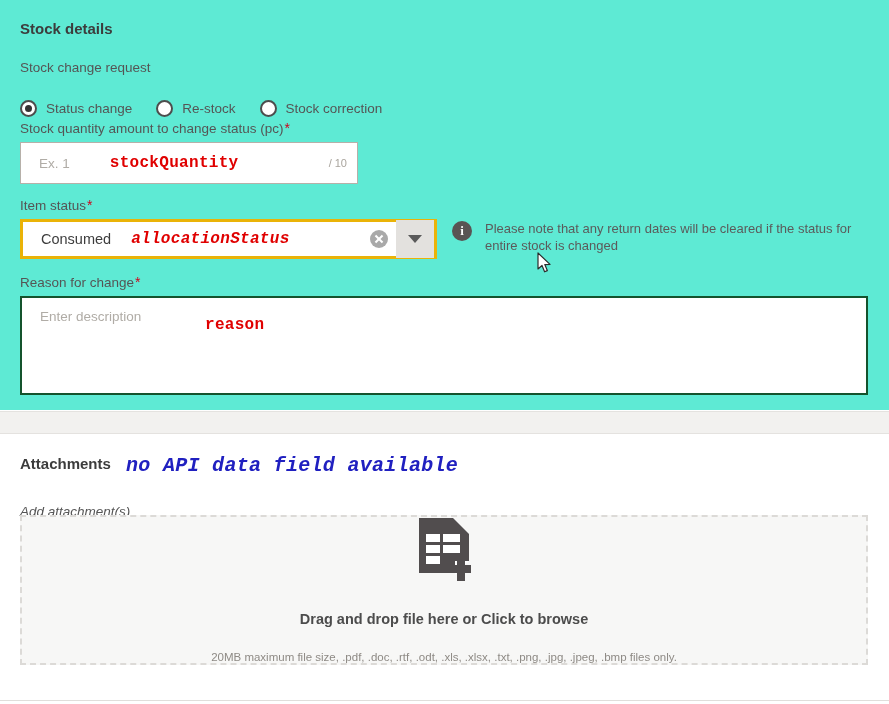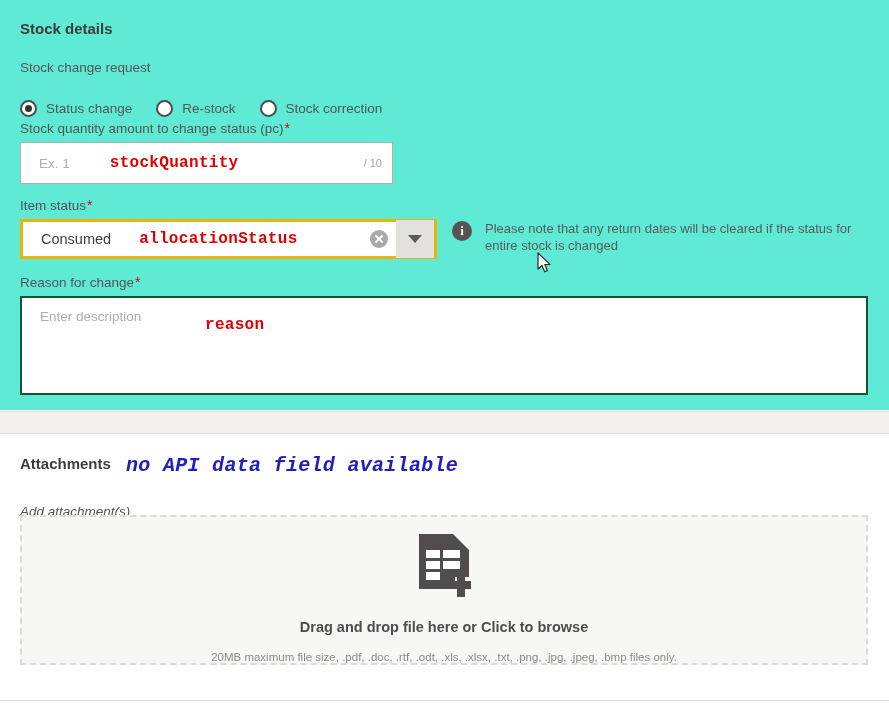--- a/index.html
+++ b/index.html
@@ -100,21 +100,21 @@
     font-size: 13.5px;
     color: #555555;
   }
 
   .lbl-qty {
     position: absolute; left: 20px; top: 121px;
   }
   .input-qty {
     position: absolute;
     left: 20px; top: 142px;
-    width: 373px; height: 42px;
+    width: 338px; height: 42px;
     box-sizing: border-box;
     border: 1px solid #b6b0a9;
     background: #fff;
     display: flex;
     align-items: center;
   }
   .input-qty .ph {
     margin-left: 18px;
     font-size: 13.5px;
     color: #b0aca6;
@@ -138,21 +138,21 @@
     border: 3px solid #eab308;
     background: #fff;
     display: flex;
     align-items: center;
   }
   .select-status .value {
     margin-left: 18px;
     font-size: 14.5px;
     color: #3d3d3d;
   }
-  .select-status .annot { margin-left: 28px; }
+  .select-status .annot { margin-left: 20px; font-style: italic; }
   .clear-btn {
     margin-left: auto;
     width: 18px; height: 18px;
     border-radius: 50%;
     background: #a9a9a9;
     position: relative;
     flex: none;
     cursor: pointer;
   }
   .clear-btn::before, .clear-btn::after {
@@ -270,21 +270,21 @@
   .dropzone {
     position: absolute;
     left: 20px; top: 80px;
     width: 848px; height: 150px;
     box-sizing: border-box;
     border: 2px dashed #dcdad7;
     background: #f7f7f6;
     display: flex;
     flex-direction: column;
     align-items: center;
-    justify-content: flex-end;
+    justify-content: space-between;
     cursor: pointer;
     gap: 8px;
   }
   .dz-icon { width: 54px; height: 66px; margin-bottom: 12px; }
   .dz-main {
     font-size: 14.5px;
     font-weight: bold;
     color: #4c4c4c;
     margin-bottom: 8px;
   }

